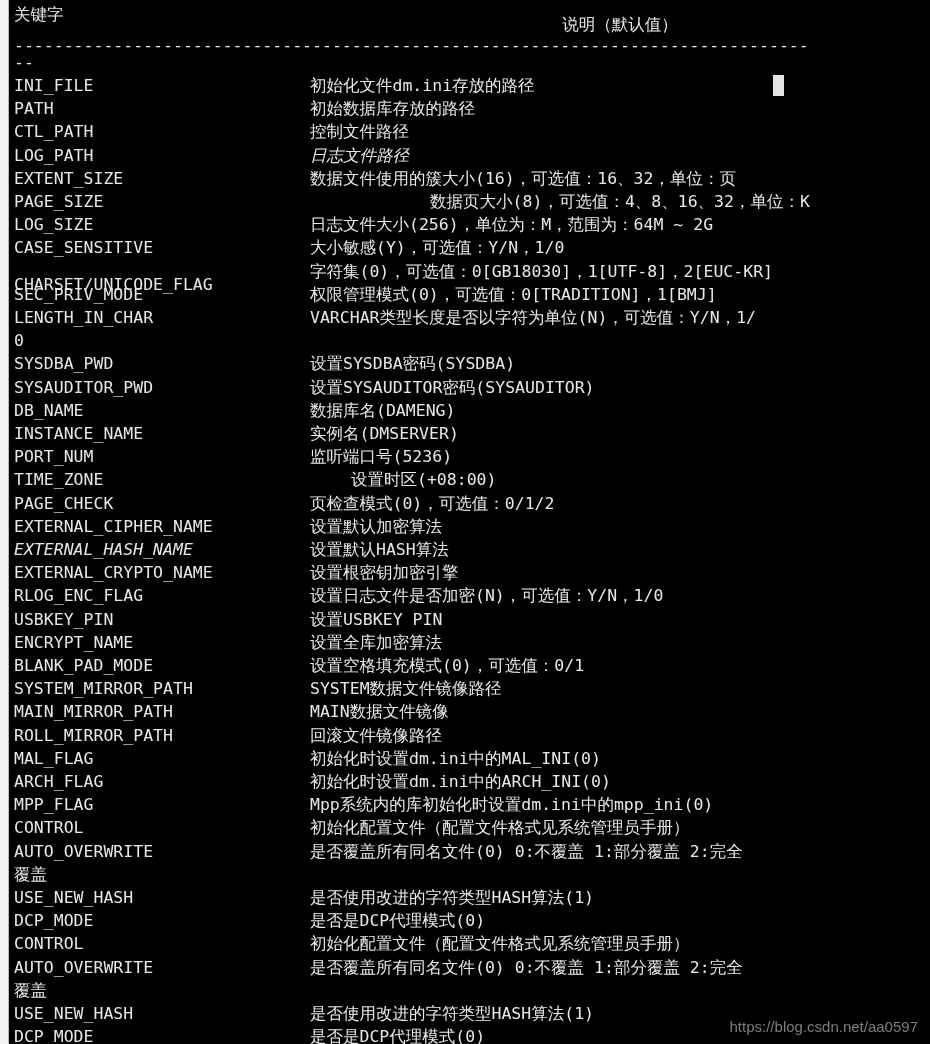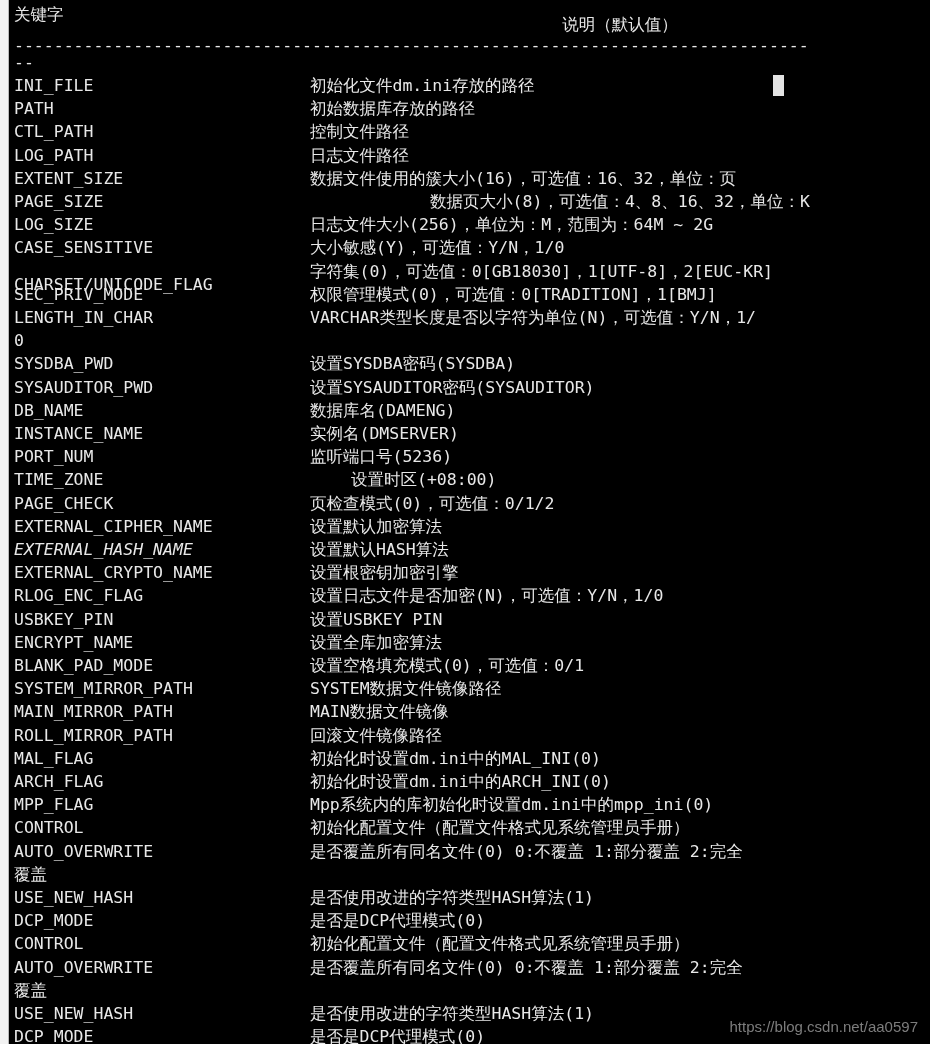--- a/index.html
+++ b/index.html
@@ -105,21 +105,21 @@
     <div class="line col-key" id="dash-marker" style="top: 50.8px;">--</div>
 
     <div id="rows">
         <div class="line col-key" style="top: 74px;">INI_FILE</div>
         <div class="line col-desc" style="top: 74px;">初始化文件dm.ini存放的路径</div>
         <div class="line col-key" style="top: 97.2px;">PATH</div>
         <div class="line col-desc" style="top: 97.2px;">初始数据库存放的路径</div>
         <div class="line col-key" style="top: 120.4px;">CTL_PATH</div>
         <div class="line col-desc" style="top: 120.4px;">控制文件路径</div>
         <div class="line col-key" style="top: 143.6px;">LOG_PATH</div>
-        <div class="line col-desc" style="top: 143.6px;">日志文件路径</div>
+        <div class="line col-desc" style="top: 143.6px; font-style: italic;">日志文件路径</div>
         <div class="line col-key" style="top: 166.8px;">EXTENT_SIZE</div>
         <div class="line col-desc" style="top: 166.8px;">数据文件使用的簇大小(16)，可选值：16、32，单位：页</div>
         <div class="line col-key" style="top: 190px;">PAGE_SIZE</div>
         <div class="line col-desc" style="top: 190px; text-align: center;">数据页大小(8)，可选值：4、8、16、32，单位：K</div>
         <div class="line col-key" style="top: 213.2px;">LOG_SIZE</div>
         <div class="line col-desc" style="top: 213.2px;">日志文件大小(256)，单位为：M，范围为：64M ~ 2G</div>
         <div class="line col-key" style="top: 236.4px;">CASE_SENSITIVE</div>
         <div class="line col-desc" style="top: 236.4px;">大小敏感(Y)，可选值：Y/N，1/0</div>
         <div class="line col-key" style="top: 273px;">CHARSET/UNICODE_FLAG</div>
         <div class="line col-desc" style="top: 259.6px;">字符集(0)，可选值：0[GB18030]，1[UTF-8]，2[EUC-KR]</div>

